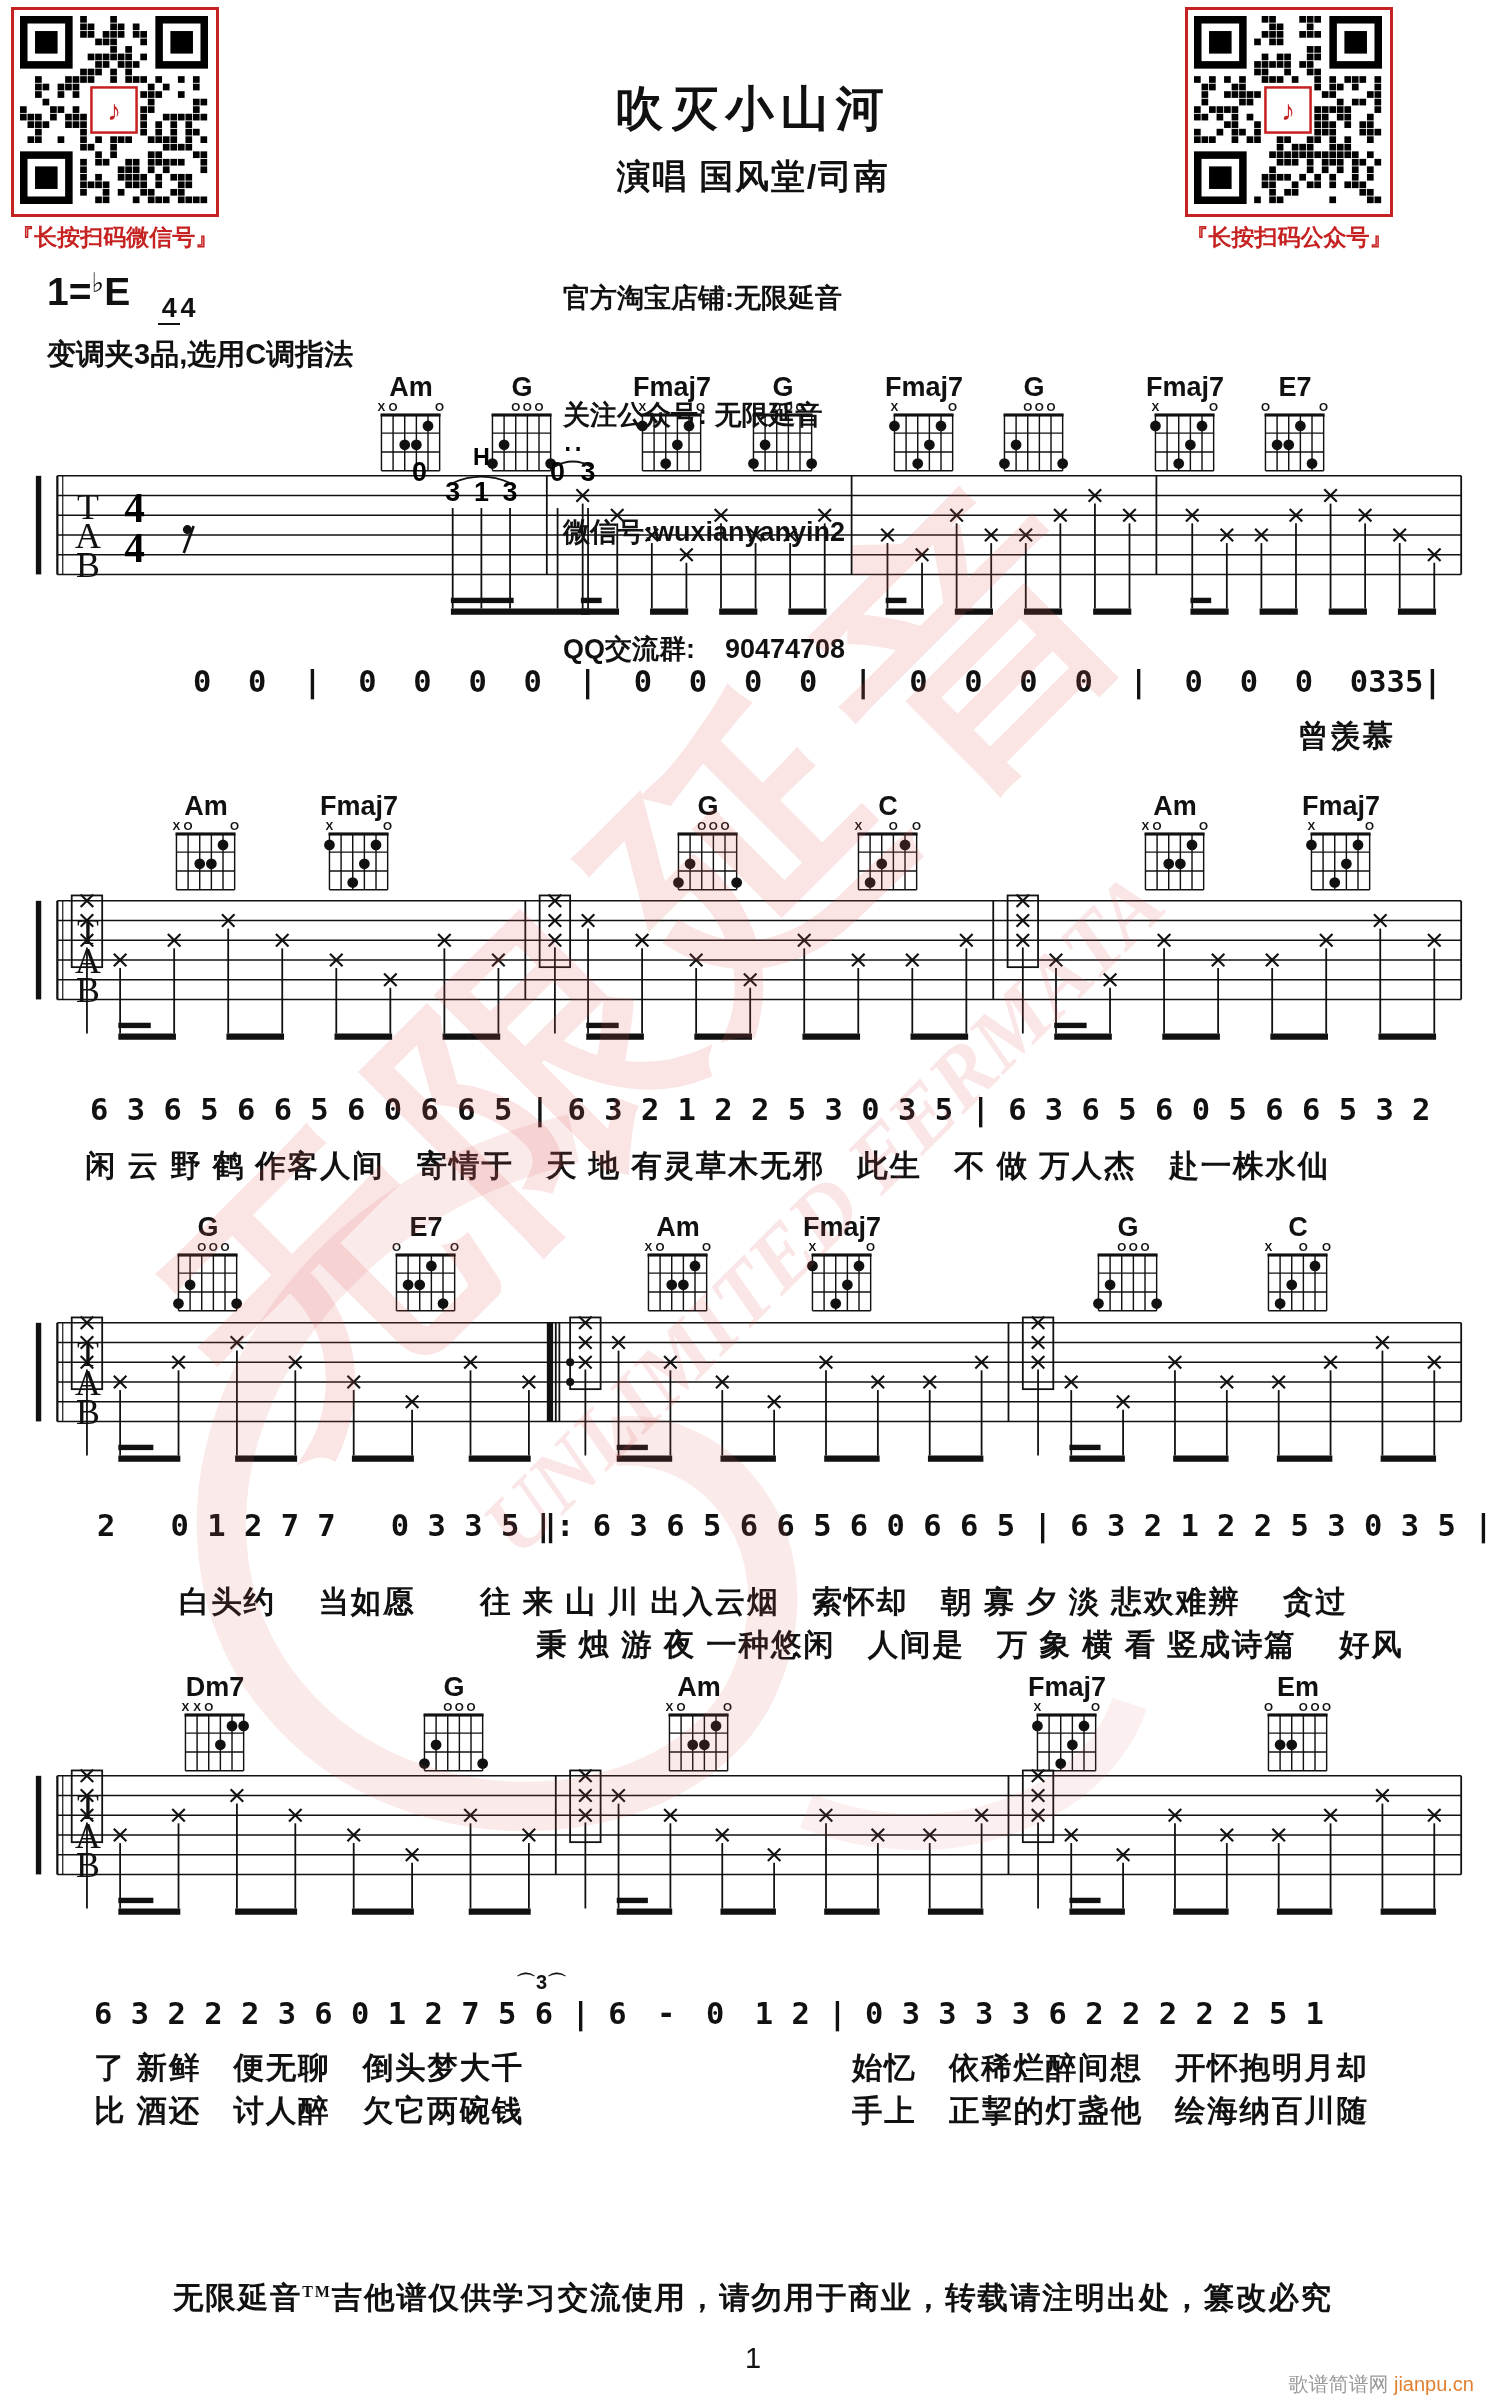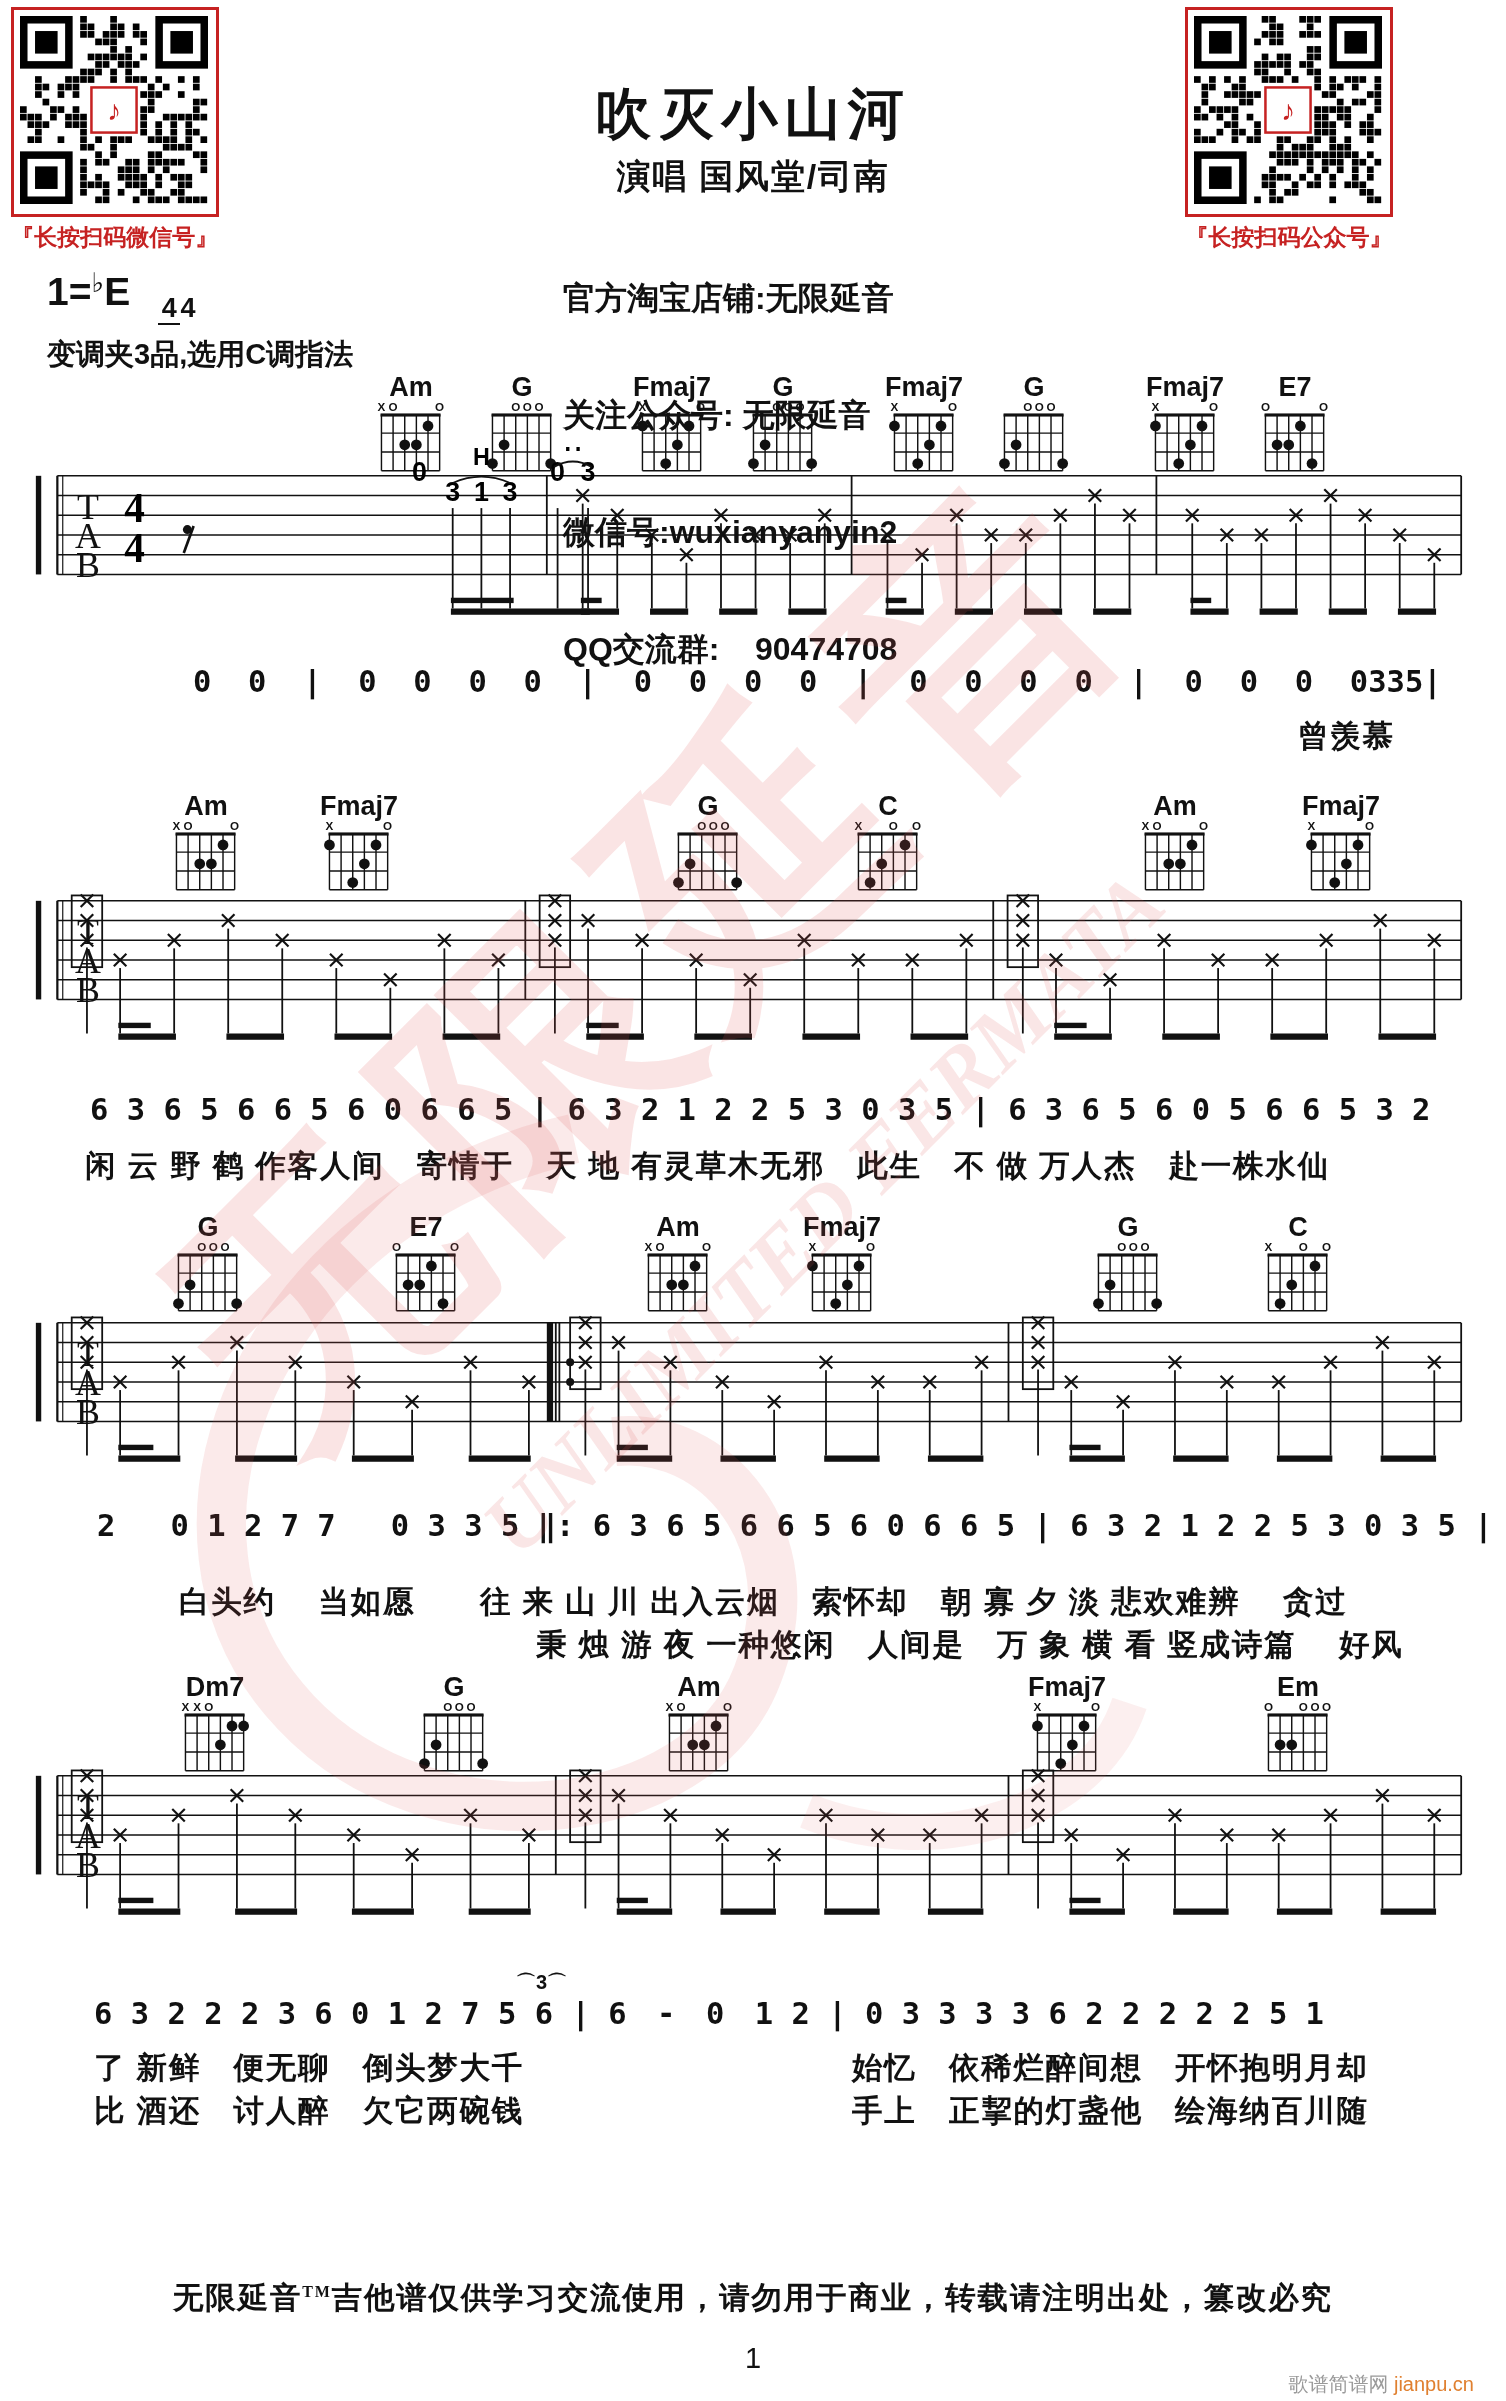--- a/index.html
+++ b/index.html
@@ -1,22 +1,22 @@
 <!DOCTYPE html>
 <html lang="zh" style="font-size:14.3px"><head>
 <meta charset="utf-8">
 <style>
   html,body{margin:0;padding:0;background:#e8e8e8;}
   .page{position:relative;width:1506px;height:2401px;background:#fff;overflow:hidden;
         font-family:"Liberation Sans","DejaVu Sans",sans-serif;color:#111;}
   .abs{position:absolute;}
   
-  .title{left:0;right:0;top:77px;text-align:center;font-size:56px;font-weight:bold;letter-spacing:7.2px;}
+  .title{left:0;right:0;top:77px;text-align:center;font-size:48px;font-weight:bold;letter-spacing:7.2px;}
   .singer{left:0;right:0;top:154px;text-align:center;font-size:34px;font-weight:bold;letter-spacing:1.8px;}
-  .shopinfo{left:563px;top:201px;font-size:32px;font-weight:bold;line-height:39px;white-space:pre;}
+  .shopinfo{left:563px;top:201px;font-size:27px;font-weight:bold;line-height:39px;white-space:pre;}
   .credits{left:1239px;top:265px;font-size:28px;font-weight:bold;line-height:40px;}
   .keyline{left:47px;top:267px;font-size:39px;font-weight:bold;}
   .keyline .flat{font-size:27px;vertical-align:12.6px;}
   .frac{display:inline-block;margin-left:28px;text-align:center;vertical-align:-12.6px;}
   .frac .ft,.frac .fb{font-size:27px;font-weight:bold;line-height:23px;}
   .frac .ft{border-bottom:2.7px solid #111;padding:0 3.6px;}
   .capo{left:47px;top:335px;font-size:29px;font-weight:bold;}
   
   .qr-wrap{width:208px;}
   .qr-frame{border:3.6px solid #c62222;background:#fff;padding:6.3px;}

